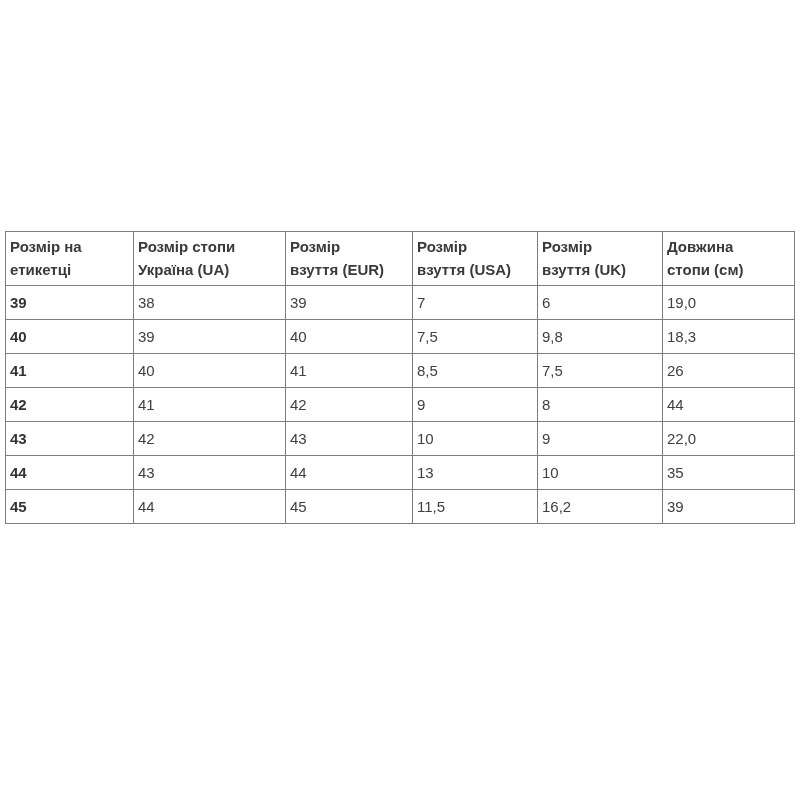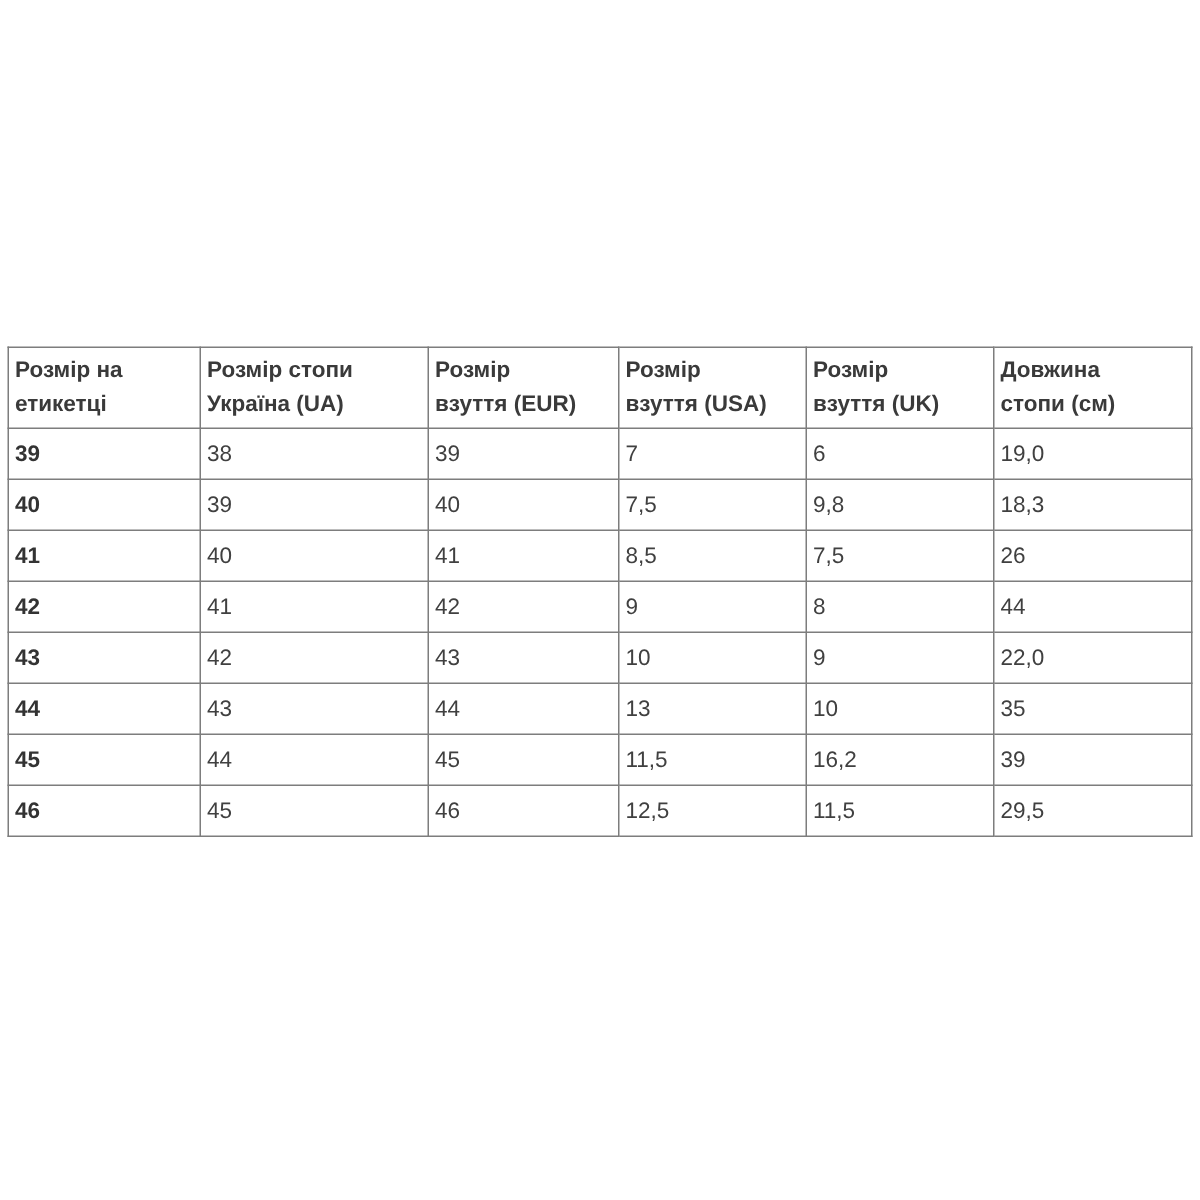--- a/index.html
+++ b/index.html
@@ -125,22 +125,14 @@
       <td>35</td>
     </tr>
     <tr>
       <td class="label-col">45</td>
       <td>44</td>
       <td>45</td>
       <td>11,5</td>
       <td>16,2</td>
       <td>39</td>
     </tr>
-    <tr>
-      <td class="label-col">46</td>
-      <td>45</td>
-      <td>46</td>
-      <td>12,5</td>
-      <td>11,5</td>
-      <td>29,5</td>
-    </tr>
   </tbody>
 </table>
 
 </body></html>

